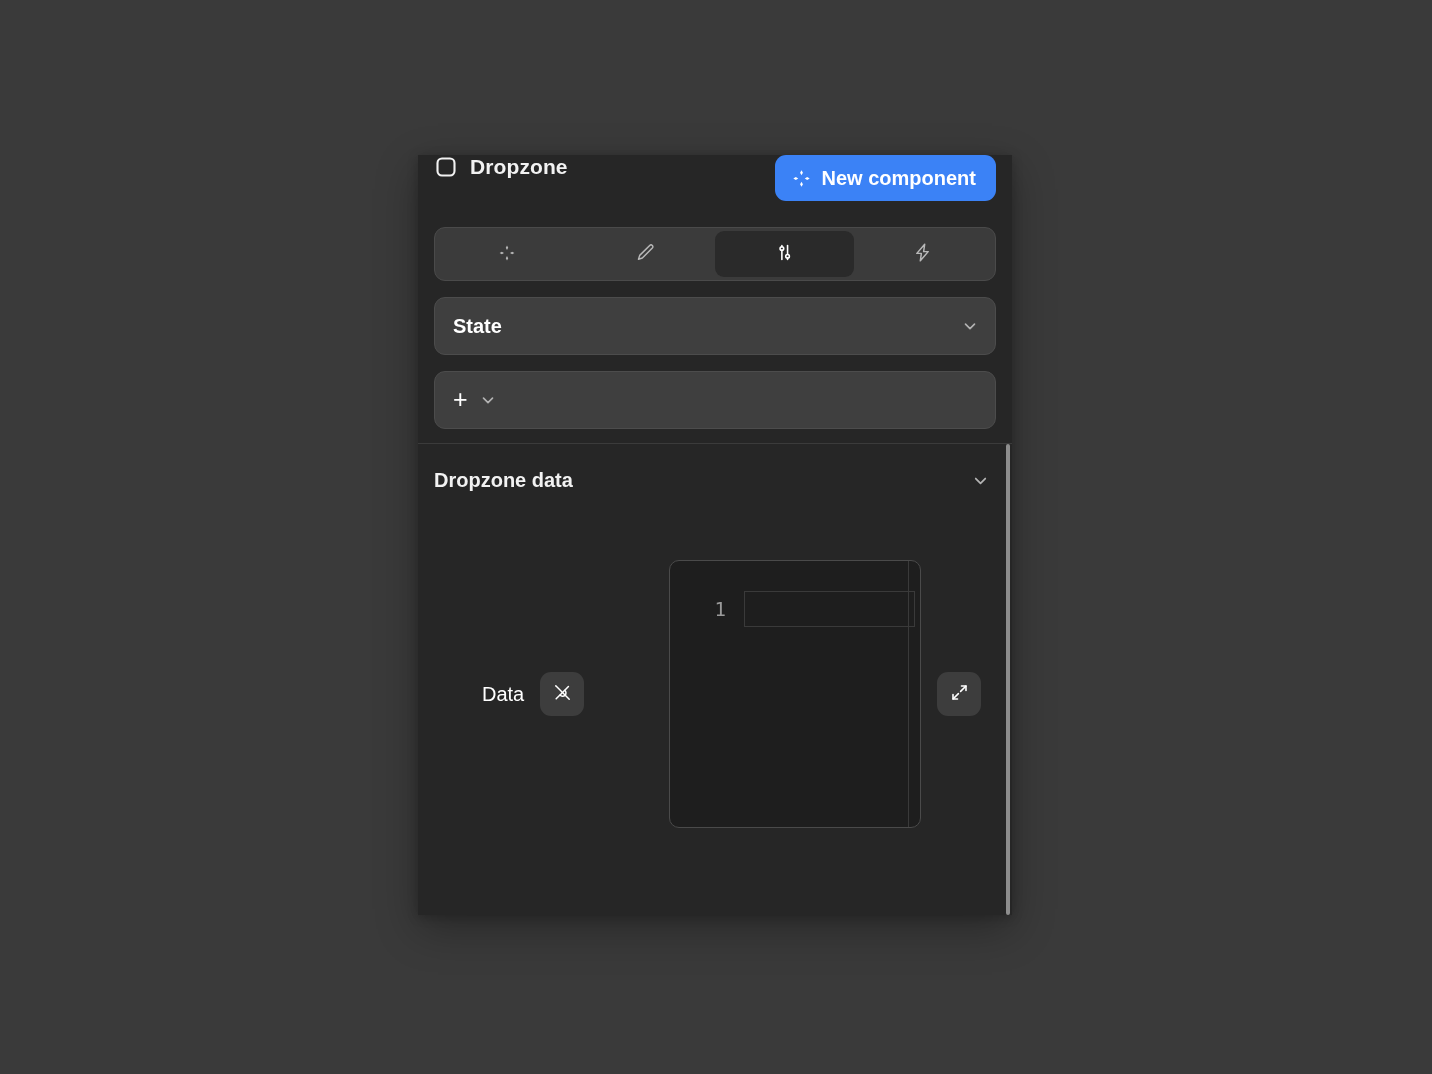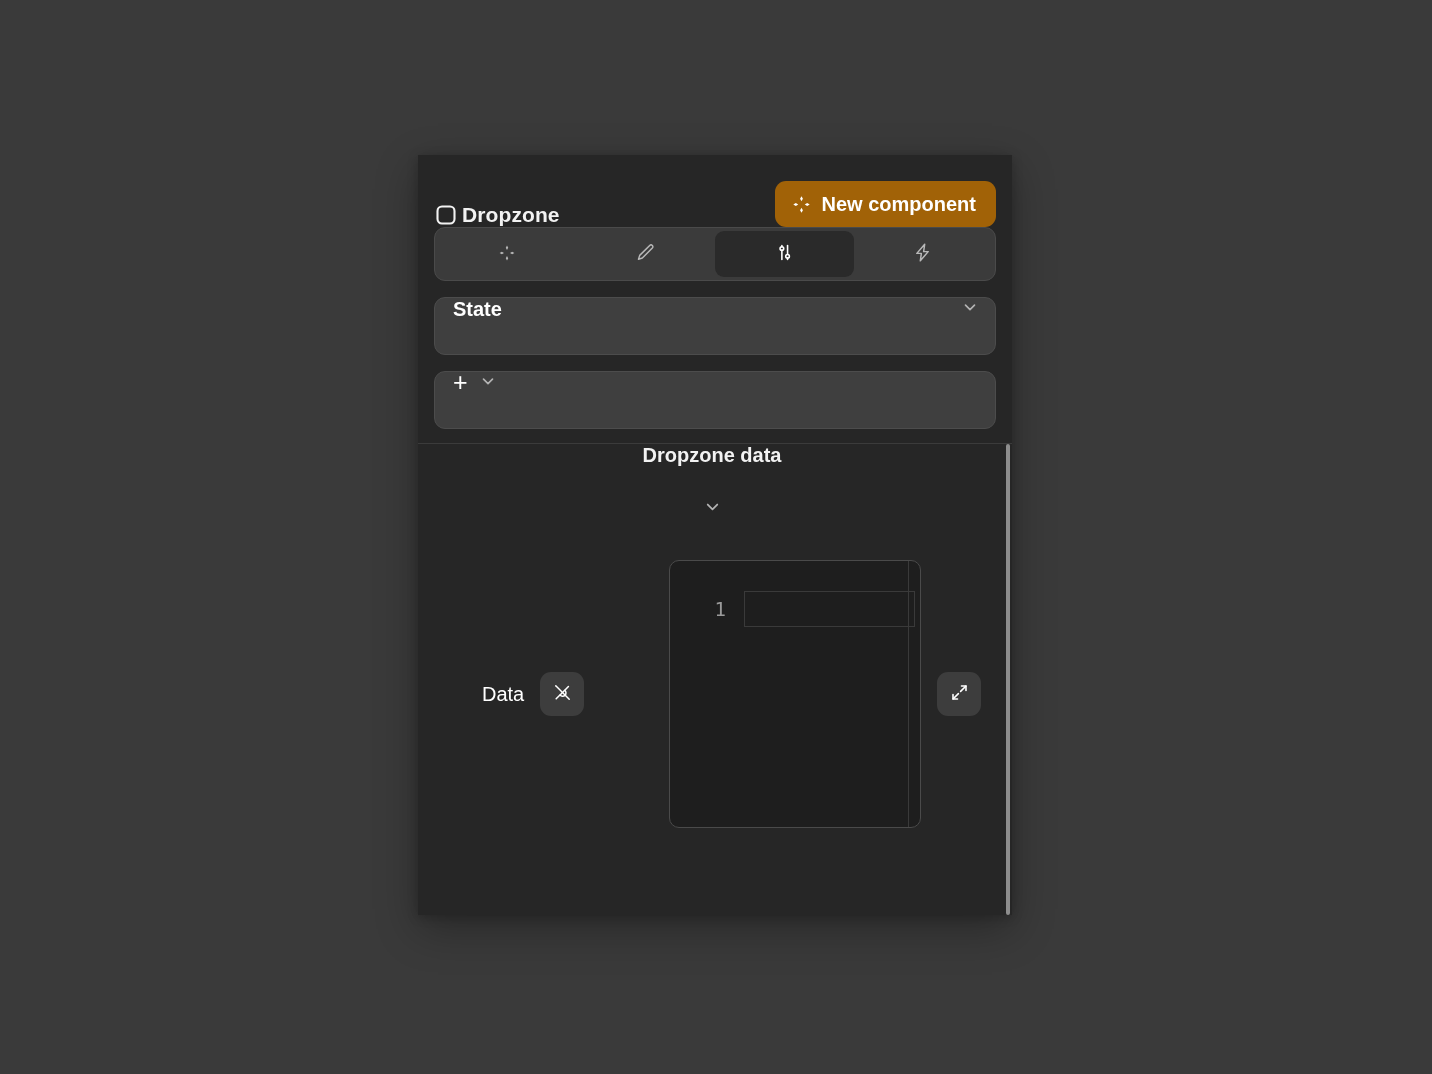--- a/index.html
+++ b/index.html
@@ -31,42 +31,42 @@
   
   .upper {
     padding: 0 16px;
     border-bottom: 1px solid #3b3b3b;
     padding-bottom: 14px;
   }
 
   .titlebar {
     height: 72px;
     display: flex;
-    align-items: flex-end;
-    gap: 4px;
+    align-items: flex-start;
+    gap: 12px;
   }
   .sq-icon {
     width: 24px; height: 24px;
     flex: 0 0 auto;
     display: flex; align-items: center; justify-content: center;
   }
   .title-text {
     font-size: 21px;
     font-weight: 700;
     color: #f2f2f2;
     letter-spacing: .1px;
     flex: 1 1 auto;
   }
   .new-comp-btn {
     display: flex;
     align-items: center;
     gap: 11px;
     height: 46px;
     padding: 0 20px 0 17px;
-    background: #a16207;
+    background: #3b82f6;
     border: none;
     border-radius: 11px;
     color: #ffffff;
     font-size: 20px;
     font-weight: 700;
     font-family: "Liberation Sans", sans-serif;
     cursor: pointer;
     white-space: nowrap;
   }
   .new-comp-btn .sparkle { display:flex; align-items:center; }
@@ -93,21 +93,21 @@
     border: none;
   }
   .tab.active {
     background: #2a2a2a;
     color: #ffffff;
   }
 
   
   .selectrow {
     display: flex;
-    align-items: flex-start;
+    align-items: center;
     height: 58px;
     background: #3f3f3f;
     border: 1px solid #4c4c4c;
     border-radius: 11px;
     padding: 0 16px 0 18px;
     margin-bottom: 16px;
     cursor: pointer;
   }
   .selectrow:last-child { margin-bottom: 0; }
   .selectrow .plus {
@@ -131,21 +131,20 @@
     flex: 1 1 auto;
     position: relative;
     overflow: hidden;
     padding: 0 16px;
   }
   .section-head {
     display: flex;
     align-items: center;
     height: 72px;
     padding-right: 6px;
-    flex-direction: column;
   }
   .section-head .stitle {
     flex: 1 1 auto;
     font-size: 20px;
     font-weight: 700;
     color: #f2f2f2;
   }
 
   
   .data-row {

